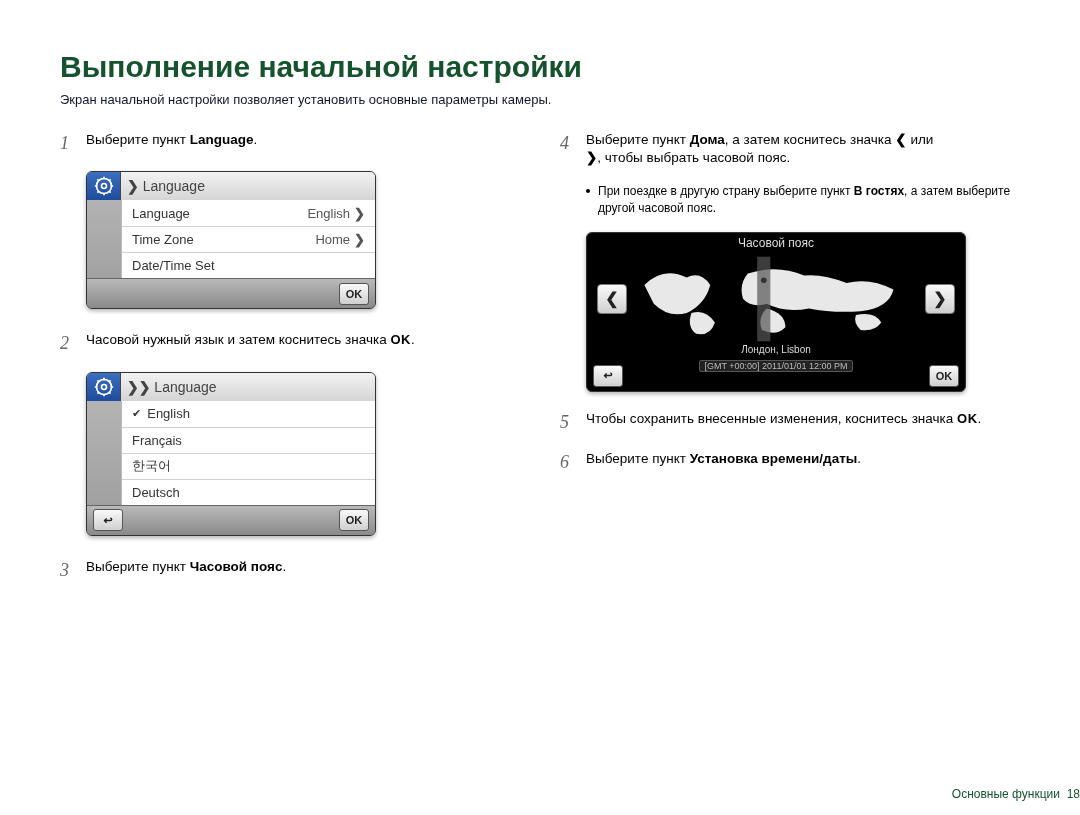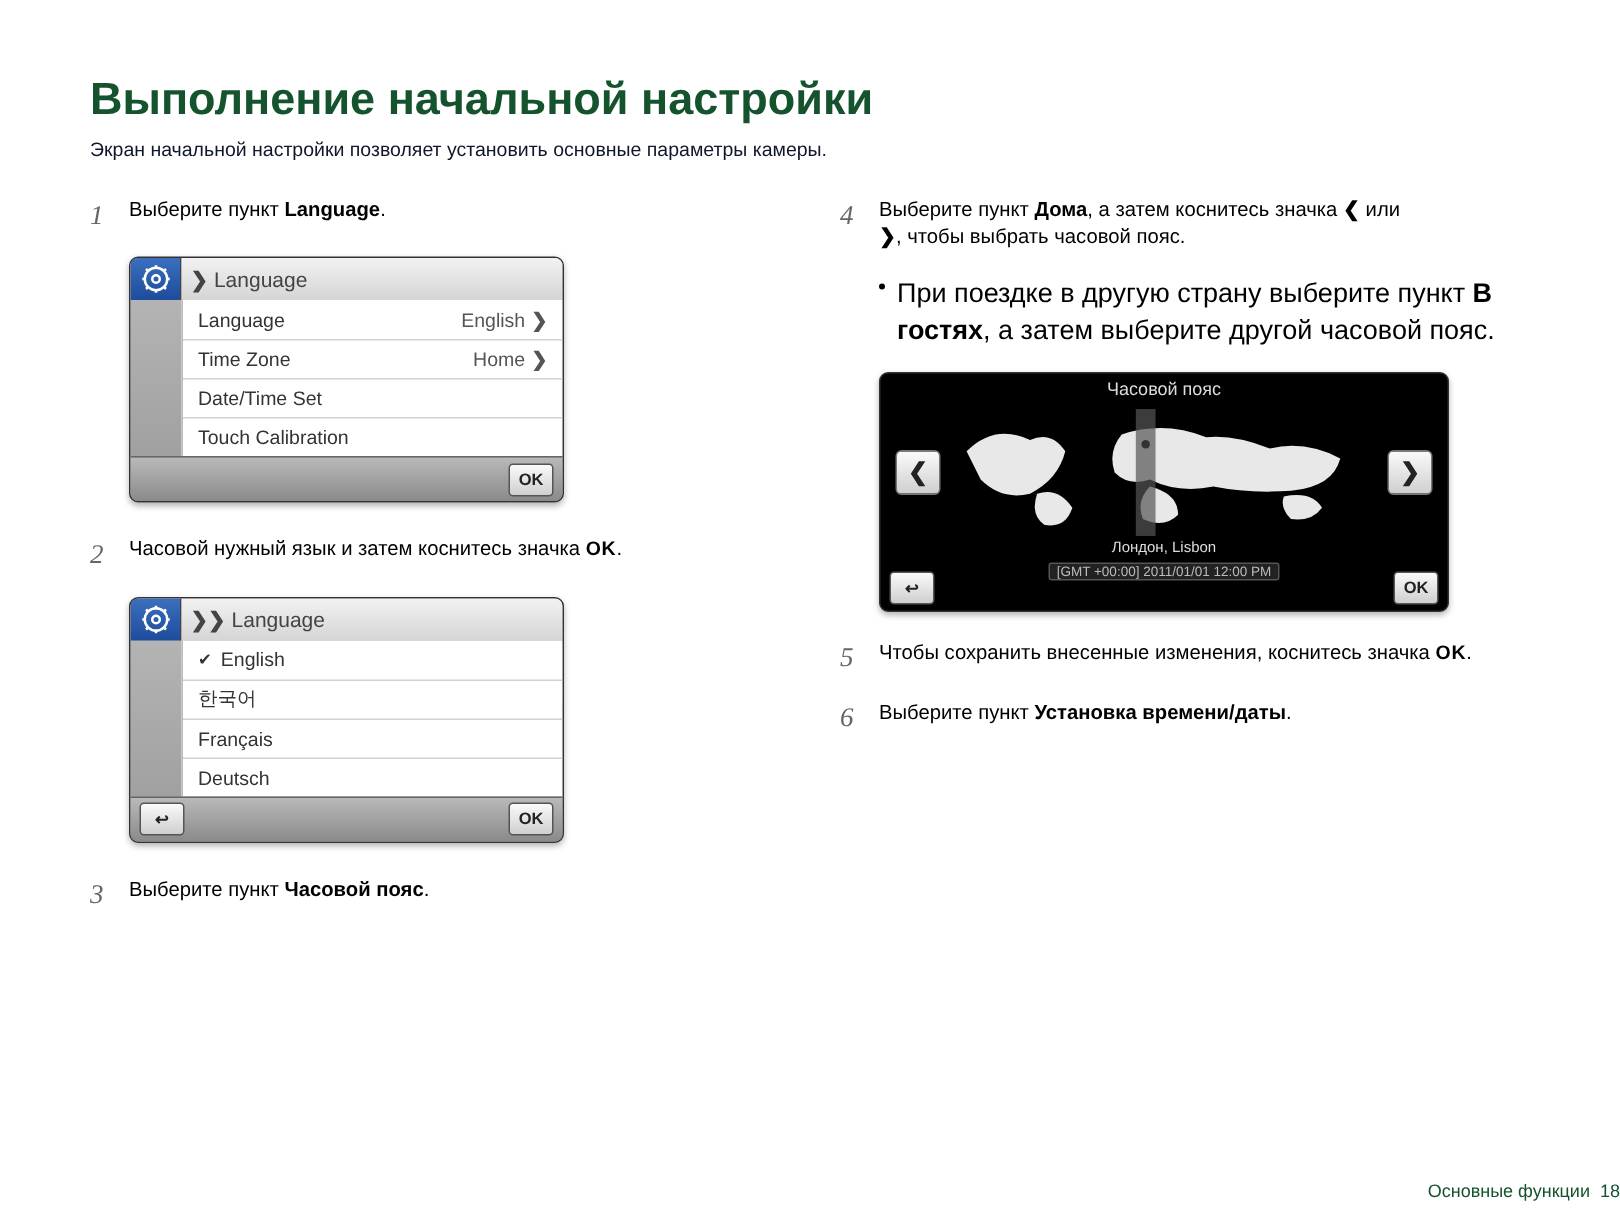--- a/index.html
+++ b/index.html
@@ -41,21 +41,21 @@
     font-size: 18px;
     color: #666;
     min-width: 14px;
     font-family: Georgia, serif;
   }
   .step-body { flex: 1; }
   .bold { font-weight: bold; }
   .bullet-row {
     display: flex;
     gap: 8px;
-    font-size: 18px;
+    font-size: 12px;
     margin: 4px 0 16px 26px;
     line-height: 1.35;
   }
   .bullet-dot {
     width: 4px; height: 4px; background:#000; border-radius:50%;
     margin-top: 6px; flex: none;
   }
 
   
   .cam-panel {
@@ -259,23 +259,20 @@
         <div class="cam-row">
           <span>Time Zone</span>
           <span class="val">
               <span>Home</span>
               <span class="rchev">❯</span>
             </span>
         </div>
         <div class="cam-row">
           <span>Date/Time Set</span>
         </div>
-        <div class="cam-row">
-          <span>Touch Calibration</span>
-        </div>
       </div>
       <div class="cam-bottom">
         <div class="okbtn">OK</div>
       </div>
     </div>
 
     <div class="step">
       <div class="step-num">2</div>
       <div class="step-body">
         <span>Часовой нужный язык и затем коснитесь значка </span><span class="ok-inline">OK</span><span>.</span>
@@ -303,24 +300,24 @@
         <div class="cam-title-bar">
           <span class="chev">❯❯</span>&nbsp;<span>Language</span>
         </div>
       </div>
       <div class="cam-body">
         <div class="cam-row">
           <span class="tick">✔</span>
           <span>English</span>
         </div>
         <div class="cam-row">
+          <span>Français</span>
+        </div>
+        <div class="cam-row">
           <span>한국어</span>
-        </div>
-        <div class="cam-row">
-          <span>Français</span>
         </div>
         <div class="cam-row">
           <span>Deutsch</span>
         </div>
       </div>
       <div class="cam-bottom">
         <div class="backbtn">
           <span>↩</span>
         </div>
         <div class="okbtn">OK</div>

